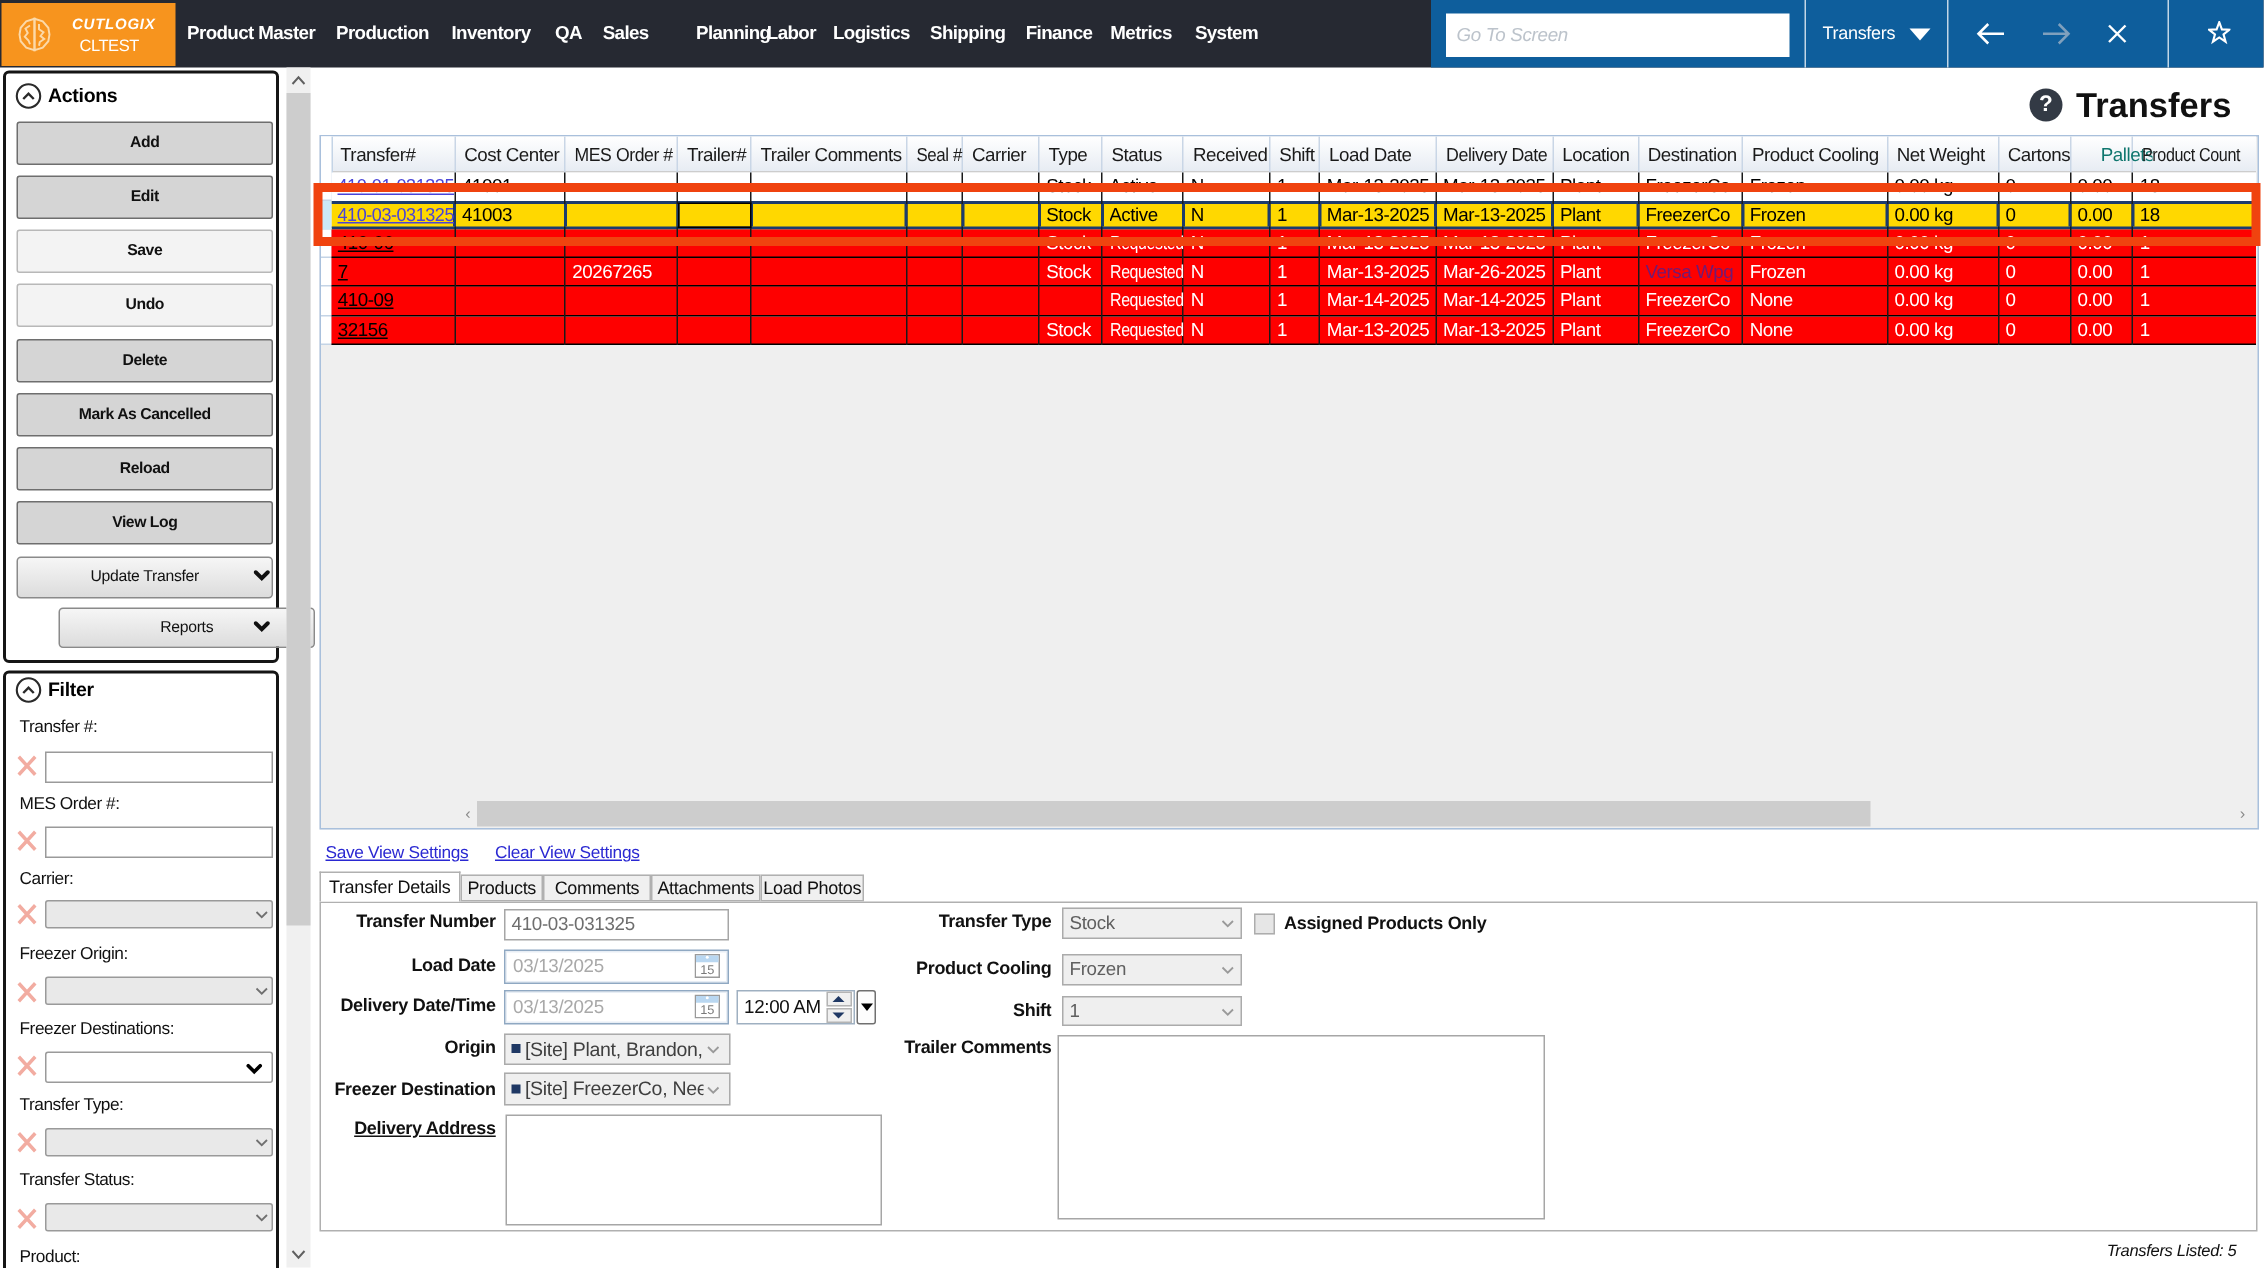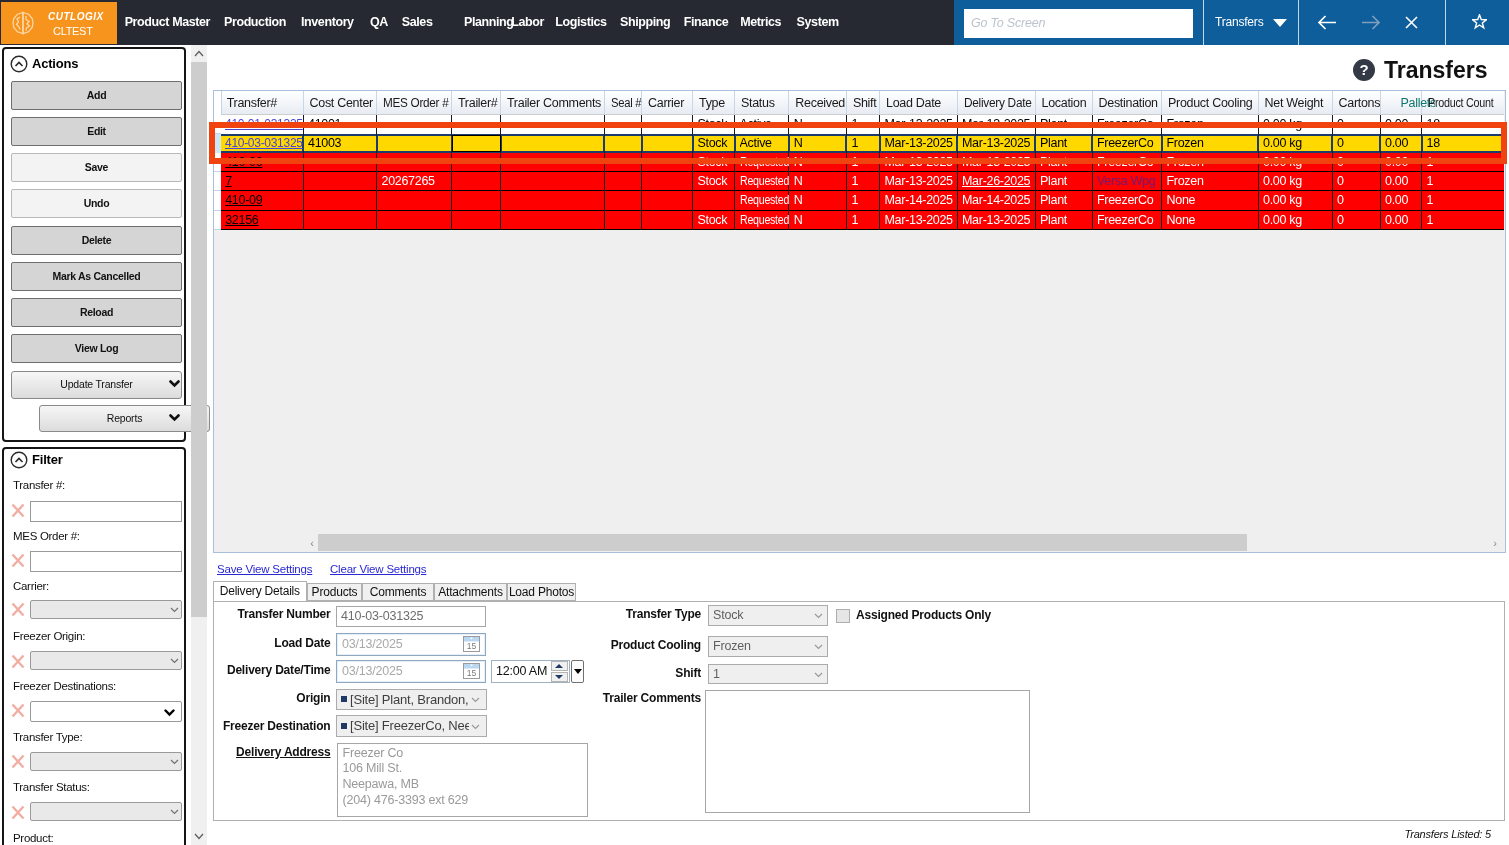--- a/index.html
+++ b/index.html
@@ -283,21 +283,21 @@
 <div class="abs nw" style="left:1337.0px;top:152.9px;width:43.0px;height:19.2px;line-height:19.2px;font-size:12.5px;letter-spacing:-0.3px;white-space:nowrap;color:#fff;">0</div>
 <div class="abs nw" style="left:1385.0px;top:152.9px;width:36.5px;height:19.2px;line-height:19.2px;font-size:12.5px;letter-spacing:-0.3px;white-space:nowrap;color:#fff;">0.00</div>
 <div class="abs nw" style="left:1426.5px;top:152.9px;width:77.0px;height:19.2px;line-height:19.2px;font-size:12.5px;letter-spacing:-0.3px;white-space:nowrap;color:#fff;">1</div>
 <div class="abs nw" style="left:225.2px;top:172.1px;width:77.80000000000001px;height:19.2px;line-height:19.2px;font-size:12.5px;letter-spacing:-0.3px;white-space:nowrap;color:#000;text-decoration:underline;">7</div>
 <div class="abs nw" style="left:381.5px;top:172.1px;width:70.0px;height:19.2px;line-height:19.2px;font-size:12.5px;letter-spacing:-0.3px;white-space:nowrap;color:#fff;">20267265</div>
 <div class="abs nw" style="left:697.5px;top:172.1px;width:37.0px;height:19.2px;line-height:19.2px;font-size:12.5px;letter-spacing:-0.3px;white-space:nowrap;color:#fff;">Stock</div>
 <div class="abs" style="left:739.5px;top:172.1px;width:49.299999999999955px;height:19.2px;line-height:19.2px;font-size:12.5px;letter-spacing:-0.3px;white-space:nowrap;transform:scaleX(.85);transform-origin:0 50%;color:#fff;">Requested</div>
 <div class="abs nw" style="left:793.8px;top:172.1px;width:52.60000000000002px;height:19.2px;line-height:19.2px;font-size:12.5px;letter-spacing:-0.3px;white-space:nowrap;color:#fff;">N</div>
 <div class="abs nw" style="left:851.4px;top:172.1px;width:28.100000000000023px;height:19.2px;line-height:19.2px;font-size:12.5px;letter-spacing:-0.3px;white-space:nowrap;color:#fff;">1</div>
 <div class="abs nw" style="left:884.5px;top:172.1px;width:72.5px;height:19.2px;line-height:19.2px;font-size:12.5px;letter-spacing:-0.3px;white-space:nowrap;color:#fff;">Mar-13-2025</div>
-<div class="abs nw" style="left:962.0px;top:172.1px;width:73.0px;height:19.2px;line-height:19.2px;font-size:12.5px;letter-spacing:-0.3px;white-space:nowrap;color:#fff;text-decoration:underline;">Mar-26-2025</div>
+<div class="abs nw" style="left:962.0px;top:172.1px;width:73.0px;height:19.2px;line-height:19.2px;font-size:12.5px;letter-spacing:-0.3px;white-space:nowrap;color:#fff;">Mar-26-2025</div>
 <div class="abs nw" style="left:1040.0px;top:172.1px;width:52.0px;height:19.2px;line-height:19.2px;font-size:12.5px;letter-spacing:-0.3px;white-space:nowrap;color:#fff;">Plant</div>
 <div class="abs nw" style="left:1097.0px;top:172.1px;width:64.5px;height:19.2px;line-height:19.2px;font-size:12.5px;letter-spacing:-0.3px;white-space:nowrap;color:#701a75;">Versa Wpg</div>
 <div class="abs nw" style="left:1166.5px;top:172.1px;width:91.5px;height:19.2px;line-height:19.2px;font-size:12.5px;letter-spacing:-0.3px;white-space:nowrap;color:#fff;">Frozen</div>
 <div class="abs nw" style="left:1263.0px;top:172.1px;width:69.0px;height:19.2px;line-height:19.2px;font-size:12.5px;letter-spacing:-0.3px;white-space:nowrap;color:#fff;">0.00 kg</div>
 <div class="abs nw" style="left:1337.0px;top:172.1px;width:43.0px;height:19.2px;line-height:19.2px;font-size:12.5px;letter-spacing:-0.3px;white-space:nowrap;color:#fff;">0</div>
 <div class="abs nw" style="left:1385.0px;top:172.1px;width:36.5px;height:19.2px;line-height:19.2px;font-size:12.5px;letter-spacing:-0.3px;white-space:nowrap;color:#fff;">0.00</div>
 <div class="abs nw" style="left:1426.5px;top:172.1px;width:77.0px;height:19.2px;line-height:19.2px;font-size:12.5px;letter-spacing:-0.3px;white-space:nowrap;color:#fff;">1</div>
 <div class="abs nw" style="left:225.2px;top:191.3px;width:77.80000000000001px;height:19.2px;line-height:19.2px;font-size:12.5px;letter-spacing:-0.3px;white-space:nowrap;color:#000;text-decoration:underline;">410-09</div>
 <div class="abs" style="left:739.5px;top:191.3px;width:49.299999999999955px;height:19.2px;line-height:19.2px;font-size:12.5px;letter-spacing:-0.3px;white-space:nowrap;transform:scaleX(.85);transform-origin:0 50%;color:#fff;">Requested</div>
 <div class="abs nw" style="left:793.8px;top:191.3px;width:52.60000000000002px;height:19.2px;line-height:19.2px;font-size:12.5px;letter-spacing:-0.3px;white-space:nowrap;color:#fff;">N</div>
@@ -325,21 +325,21 @@
 <div class="abs nw" style="left:1337.0px;top:210.5px;width:43.0px;height:19.2px;line-height:19.2px;font-size:12.5px;letter-spacing:-0.3px;white-space:nowrap;color:#fff;">0</div>
 <div class="abs nw" style="left:1385.0px;top:210.5px;width:36.5px;height:19.2px;line-height:19.2px;font-size:12.5px;letter-spacing:-0.3px;white-space:nowrap;color:#fff;">0.00</div>
 <div class="abs nw" style="left:1426.5px;top:210.5px;width:77.0px;height:19.2px;line-height:19.2px;font-size:12.5px;letter-spacing:-0.3px;white-space:nowrap;color:#fff;">1</div>
 <div class="abs" style="left:452px;top:134.7px;width:49px;height:17.2px;border:1.6px solid #000;box-sizing:border-box;"></div>
 <div class="abs" style="left:306px;top:536.5px;width:12px;height:12px;line-height:12px;text-align:center;font-size:11px;color:#8a8a8a;">‹</div>
 <div class="abs" style="left:318px;top:533.5px;width:929px;height:17.5px;background:#cdcdcd;"></div>
 <div class="abs" style="left:1489px;top:536.5px;width:12px;height:12px;line-height:12px;text-align:center;font-size:11px;color:#8a8a8a;">›</div>
 <div class="abs" style="left:209px;top:121.5px;width:1297.5px;height:42px;border:6px solid #f0430f;box-sizing:border-box;z-index:20;"></div>
 <div class="abs" style="left:217px;top:563px;font-size:11.5px;letter-spacing:-0.2px;color:#2a28d2;text-decoration:underline;">Save View Settings</div>
 <div class="abs" style="left:330px;top:563px;font-size:11.5px;letter-spacing:-0.2px;color:#2a28d2;text-decoration:underline;">Clear View Settings</div>
-<div class="abs nw" style="left:212.6px;top:580.5px;width:94.4px;height:20.5px;background:#fff;border:1px solid #b0b0b0;border-bottom:none;box-sizing:border-box;z-index:3;text-align:center;line-height:19px;font-size:12px;letter-spacing:-0.2px;color:#111;">Delivery Details</div>
+<div class="abs nw" style="left:212.6px;top:580.5px;width:94.4px;height:20.5px;background:#fff;border:1px solid #b0b0b0;border-bottom:none;box-sizing:border-box;z-index:3;text-align:center;line-height:19px;font-size:12px;letter-spacing:-0.2px;color:#111;">Transfer Details</div>
 <div class="abs nw" style="left:307px;top:582.5px;width:55px;height:18.5px;background:#f0f0f0;border:1px solid #b0b0b0;box-sizing:border-box;text-align:center;line-height:17px;font-size:12px;letter-spacing:-0.2px;color:#111;">Products</div>
 <div class="abs nw" style="left:362px;top:582.5px;width:72px;height:18.5px;background:#f0f0f0;border:1px solid #b0b0b0;box-sizing:border-box;text-align:center;line-height:17px;font-size:12px;letter-spacing:-0.2px;color:#111;">Comments</div>
 <div class="abs nw" style="left:434px;top:582.5px;width:73px;height:18.5px;background:#f0f0f0;border:1px solid #b0b0b0;box-sizing:border-box;text-align:center;line-height:17px;font-size:12px;letter-spacing:-0.2px;color:#111;">Attachments</div>
 <div class="abs nw" style="left:507px;top:582.5px;width:69px;height:18.5px;background:#f0f0f0;border:1px solid #b0b0b0;box-sizing:border-box;text-align:center;line-height:17px;font-size:12px;letter-spacing:-0.2px;color:#111;">Load Photos</div>
 <div class="abs" style="left:212.6px;top:600.5px;width:1292.4px;height:220.5px;background:#fff;border:1px solid #b0b0b0;box-sizing:border-box;"></div>
 <div class="abs b nw" style="left:70.5px;top:606.5px;width:260px;text-align:right;font-size:12px;letter-spacing:-0.2px;color:#111;">Transfer Number</div>
 <div class="abs b nw" style="left:70.5px;top:636px;width:260px;text-align:right;font-size:12px;letter-spacing:-0.2px;color:#111;">Load Date</div>
 <div class="abs b nw" style="left:70.5px;top:663px;width:260px;text-align:right;font-size:12px;letter-spacing:-0.2px;color:#111;">Delivery Date/Time</div>
 <div class="abs b nw" style="left:70.5px;top:690.5px;width:260px;text-align:right;font-size:12px;letter-spacing:-0.2px;color:#111;">Origin</div>
 <div class="abs b nw" style="left:70.5px;top:719px;width:260px;text-align:right;font-size:12px;letter-spacing:-0.2px;color:#111;">Freezer Destination</div>
@@ -380,21 +380,20 @@
 <svg class="abs" style="left:471px;top:697.3px;" width="9" height="6" viewBox="0 0 9 6">
 <path d="M1 1 L4.5 4.5 L8 1" fill="none" stroke="#9a9a9a" stroke-width="1.2"></path>
     </svg>
 <div class="abs" style="left:335.5px;top:715.1px;width:151px;height:21.5px;background:#efefef;border:1px solid #ababab;box-sizing:border-box;"></div>
 <div class="abs" style="left:341px;top:722.6px;width:6px;height:6px;background:#1f3864;"></div>
 <div class="abs nw" style="left:350px;top:715.1px;width:119px;height:21.5px;line-height:21.5px;font-size:13px;letter-spacing:-0.2px;color:#3f3f3f;">[Site] FreezerCo, Neep</div>
 <svg class="abs" style="left:471px;top:723.6px;" width="9" height="6" viewBox="0 0 9 6">
 <path d="M1 1 L4.5 4.5 L8 1" fill="none" stroke="#9a9a9a" stroke-width="1.2"></path>
     </svg>
 <div class="abs" style="left:336.5px;top:742.5px;width:251px;height:74.5px;background:#fff;border:1px solid #a6a6a6;box-sizing:border-box;"></div>
-<div class="abs" style="left:342.5px;top:745.5px;font-size:12.5px;letter-spacing:-0.2px;line-height:15.8px;color:#9a9a9a;">Freezer Co<br>106 Mill St.<br>Neepawa, MB<br>(204) 476-3393 ext 629</div>
 <div class="abs" style="left:707.5px;top:605px;width:120.5px;height:20.5px;background:#efefef;border:1px solid #ababab;box-sizing:border-box;"></div>
 <div class="abs nw" style="left:713px;top:605px;width:100px;height:20.5px;line-height:20.5px;font-size:12.5px;letter-spacing:-0.2px;color:#5f5f5f;">Stock</div>
 <svg class="abs" style="left:814px;top:613px;" width="9" height="6" viewBox="0 0 9 6">
 <path d="M1 1 L4.5 4.5 L8 1" fill="none" stroke="#9a9a9a" stroke-width="1.2"></path>
     </svg>
 <div class="abs" style="left:707.5px;top:636px;width:120.5px;height:20.5px;background:#efefef;border:1px solid #ababab;box-sizing:border-box;"></div>
 <div class="abs nw" style="left:713px;top:636px;width:100px;height:20.5px;line-height:20.5px;font-size:12.5px;letter-spacing:-0.2px;color:#5f5f5f;">Frozen</div>
 <svg class="abs" style="left:814px;top:644px;" width="9" height="6" viewBox="0 0 9 6">
 <path d="M1 1 L4.5 4.5 L8 1" fill="none" stroke="#9a9a9a" stroke-width="1.2"></path>
     </svg>

